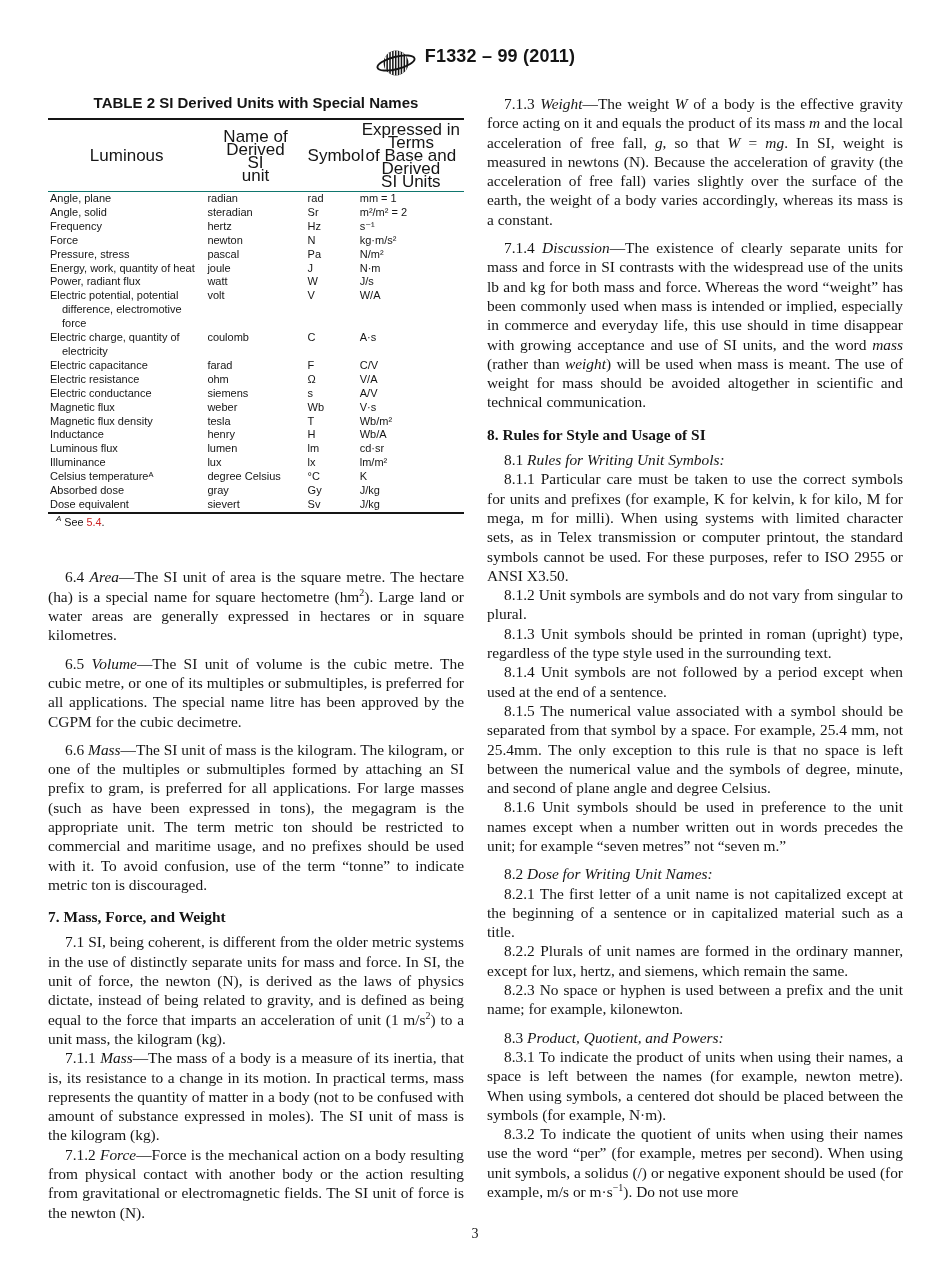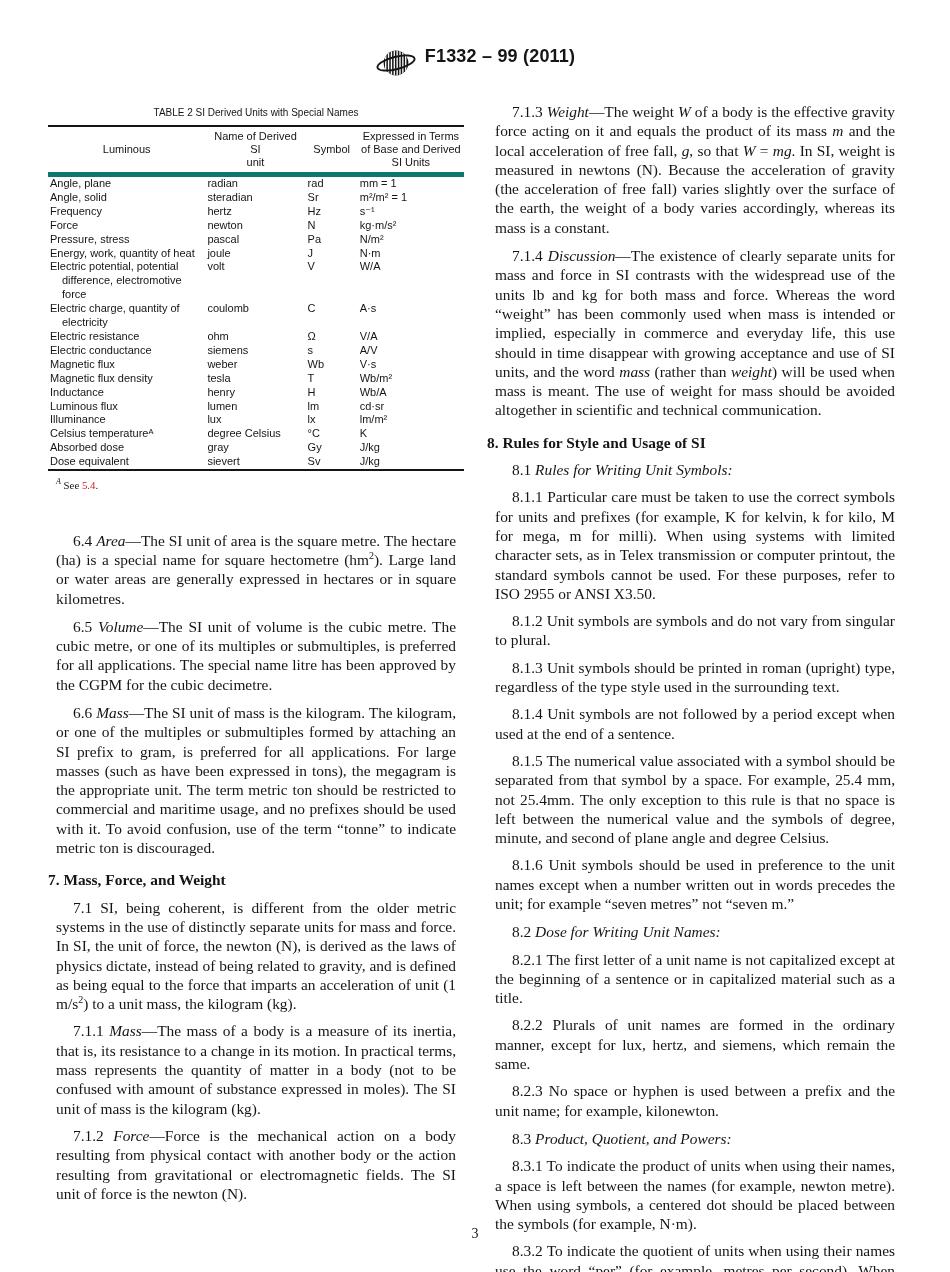--- a/index.html
+++ b/index.html
@@ -16,46 +16,46 @@
   .doc-header { padding-top:46px; display:flex; justify-content:center; gap:9px; height:84px; }
   .std-num { font-family:"Liberation Sans","DejaVu Sans",sans-serif; font-weight:bold; font-size:18px; letter-spacing:0.2px; }
 
   
   .columns { display:flex; gap:23px; margin-top:10px; }
   .col { width:416px; }
 
   
   .tbl-caption {
     font-family:"Liberation Sans","DejaVu Sans",sans-serif;
-    font-weight:normal; font-size:10px; text-align:center; margin:13px 0 7px 0;
+    font-weight:bold; font-size:15px; text-align:center; margin:0 0 7px 0;
   }
   table.si-table {
     border-collapse:collapse; width:100%; table-layout:fixed;
     font-family:"Liberation Sans","DejaVu Sans",sans-serif;
     font-size:11px; line-height:13.9px;
   }
   table.si-table thead th {
-    border-top:2px solid #151515; border-bottom:5px solid #0f766e;
+    border-top:2px solid #151515; border-bottom:1px solid #0f766e;
     font-weight:normal; text-align:center; vertical-align:middle;
-    padding:3px 2px; white-space:pre-line; line-height:13px; font-size:11px;
+    padding:3px 2px; white-space:pre-line; line-height:13px; font-size:17px;
   }
   table.si-table tbody td { padding:0 2px; vertical-align:top; }
   table.si-table tbody { border-bottom:2px solid #151515; }
   td.qty { padding-left:14px !important; text-indent:-12px; }
   .tbl-footnote {
-    font-family:Liberation Serif, serif;
-    font-size:10.8px; margin-top:6px; padding-left:8px;
+    font-family:Liberation Sans, sans-serif;
+    font-size:10.8px; padding-left:8px;
   }
   .tbl-footnote sup { font-style:italic; font-size:8px; }
   .ref-link { color:#cc2222; }
 
   
   .body-after-table { margin-top:40px; }
   .para {
-    margin:8px; text-indent:17px; text-align:justify;
+    margin:0; text-indent:17px; text-align:justify;
     font-size:15.4px; line-height:19.3px;
   }
   .gap { margin-top:9px; }
   .sec-heading {
     margin:13px 0 6px 0; font-size:15.4px; font-weight:bold;
     text-indent:0; line-height:19.3px;font-family:Liberation Serif, serif;
   }
   .para sup { font-size:10px; line-height:0; }
 
   
@@ -121,21 +121,21 @@
             <tr>
               <td class="qty">Angle, plane</td>
               <td>radian</td>
               <td>rad</td>
               <td>mm = 1</td>
             </tr>
             <tr>
               <td class="qty">Angle, solid</td>
               <td>steradian</td>
               <td>Sr</td>
-              <td>m²/m² = 1</td>
+              <td>m²/m² = 2</td>
             </tr>
             <tr>
               <td class="qty">Frequency</td>
               <td>hertz</td>
               <td>Hz</td>
               <td>s⁻¹</td>
             </tr>
             <tr>
               <td class="qty">Force</td>
               <td>newton</td>
@@ -148,30 +148,42 @@
               <td>Pa</td>
               <td>N/m²</td>
             </tr>
             <tr>
               <td class="qty">Energy, work, quantity of heat</td>
               <td>joule</td>
               <td>J</td>
               <td>N·m</td>
             </tr>
             <tr>
+              <td class="qty">Power, radiant flux</td>
+              <td>watt</td>
+              <td>W</td>
+              <td>J/s</td>
+            </tr>
+            <tr>
               <td class="qty">Electric potential, potential difference, electromotive force</td>
               <td>volt</td>
               <td>V</td>
               <td>W/A</td>
             </tr>
             <tr>
               <td class="qty">Electric charge, quantity of electricity</td>
               <td>coulomb</td>
               <td>C</td>
               <td>A·s</td>
+            </tr>
+            <tr>
+              <td class="qty">Electric capacitance</td>
+              <td>farad</td>
+              <td>F</td>
+              <td>C/V</td>
             </tr>
             <tr>
               <td class="qty">Electric resistance</td>
               <td>ohm</td>
               <td>Ω</td>
               <td>V/A</td>
             </tr>
             <tr>
               <td class="qty">Electric conductance</td>
               <td>siemens</td>

